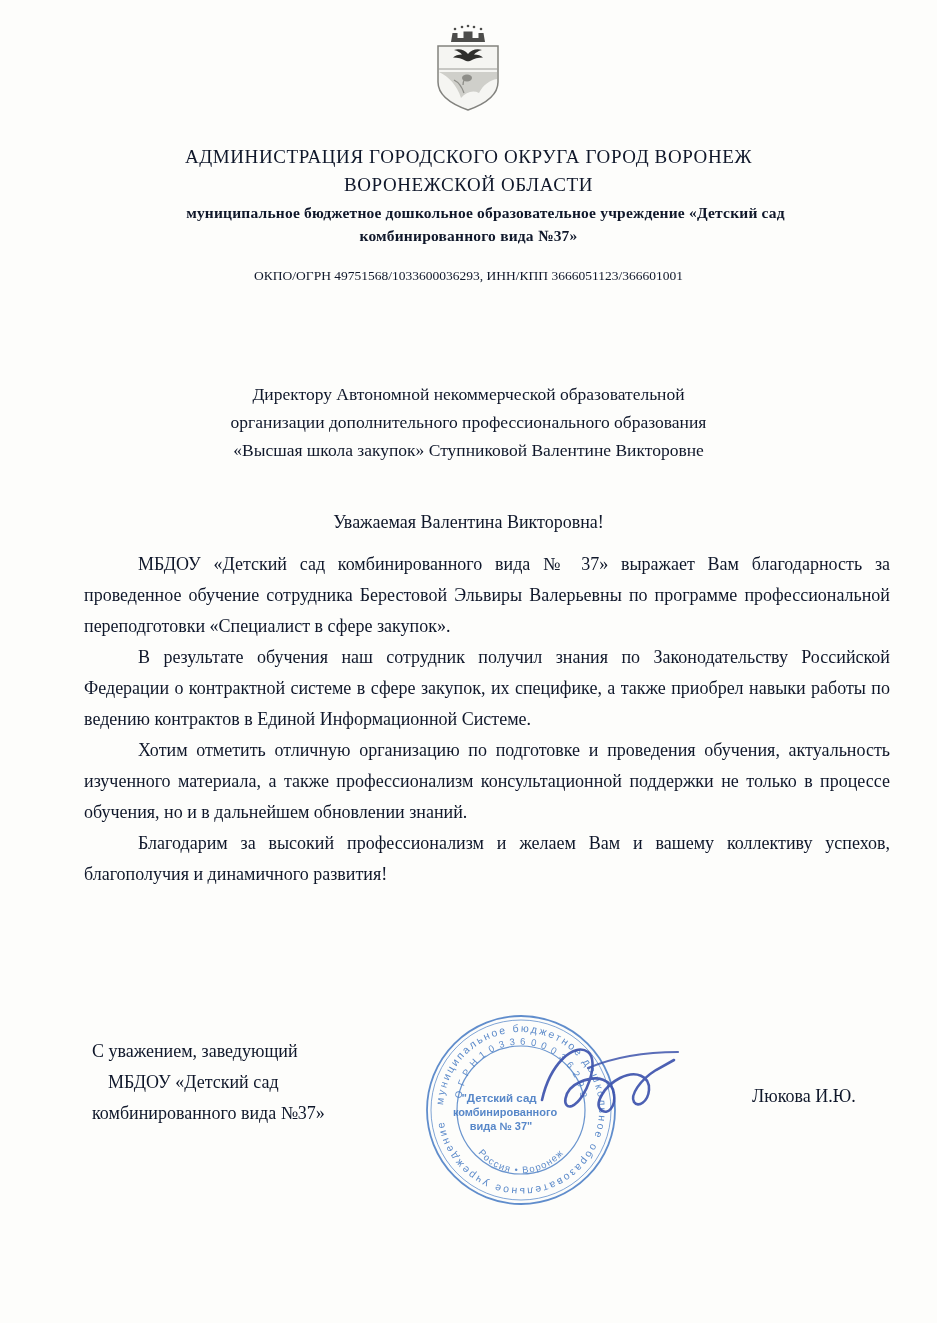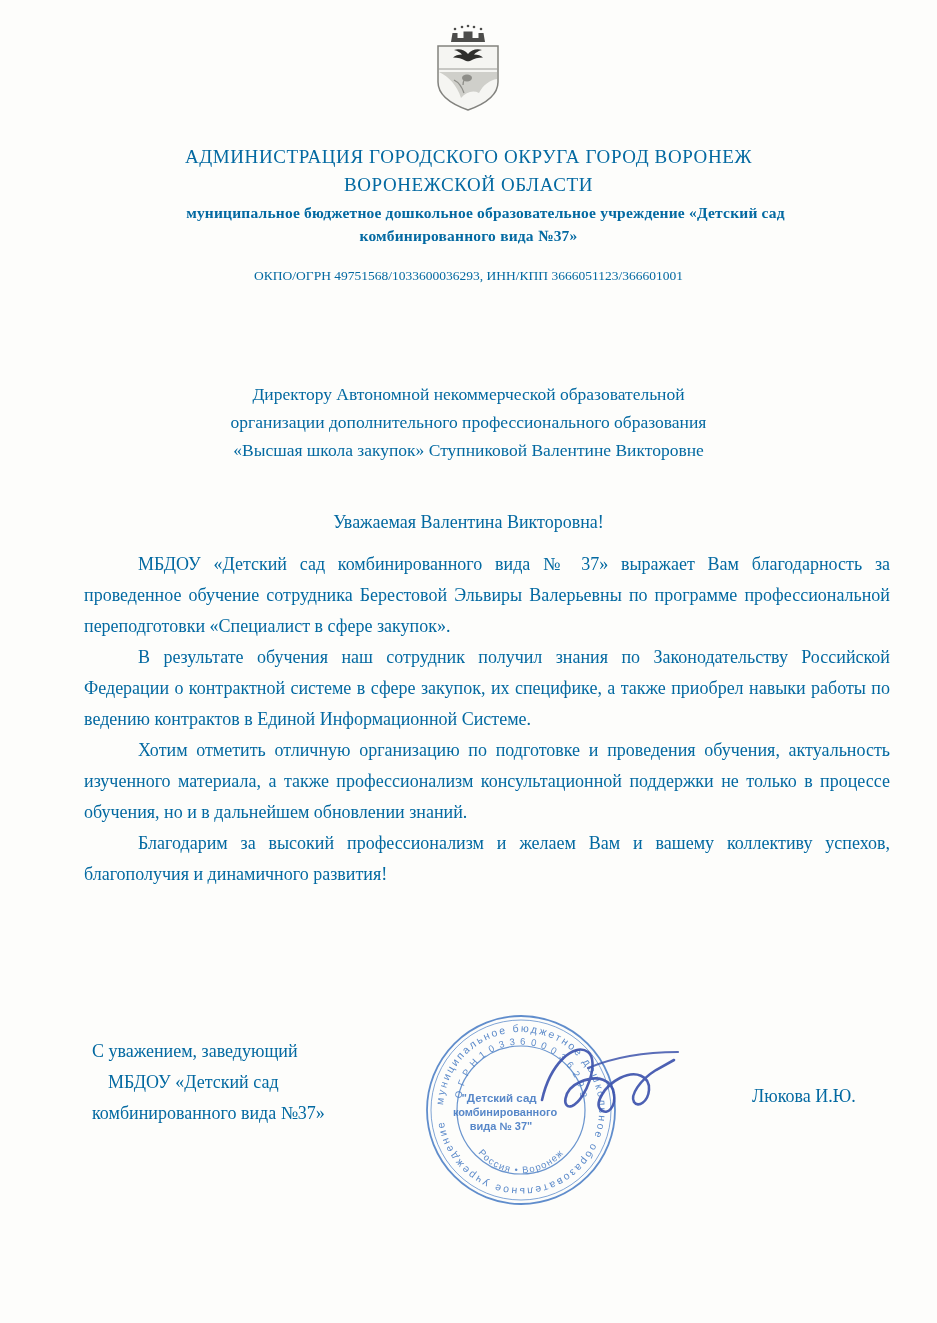--- a/index.html
+++ b/index.html
@@ -4,21 +4,21 @@
 <style>
   * { margin: 0; padding: 0; box-sizing: border-box; }
   html, body { background: #fdfdfb; }
   .page {
     position: relative;
     width: 937px;
     height: 1323px;
     margin: 0 auto;
     background: #fdfdfb;
     font-family: "Liberation Serif", "DejaVu Serif", serif;
-    color: #0369a1;
+    color: #0f172a;
     overflow: hidden;
   }
   .abs { position: absolute; }
   .center { text-align: center; }
 
   
   .authority-line1 { top: 146px; left: 0; width: 100%; font-size: 19px; letter-spacing: 0.6px; }
   .authority-line2 { top: 174px; left: 0; width: 100%; font-size: 19px; letter-spacing: 0.6px; }
   .institution-line { left: 0; width: 100%; font-size: 15.5px; font-weight: bold; letter-spacing: 0.2px; }
   .inst1 { top: 204px; margin-left: 17px; }

